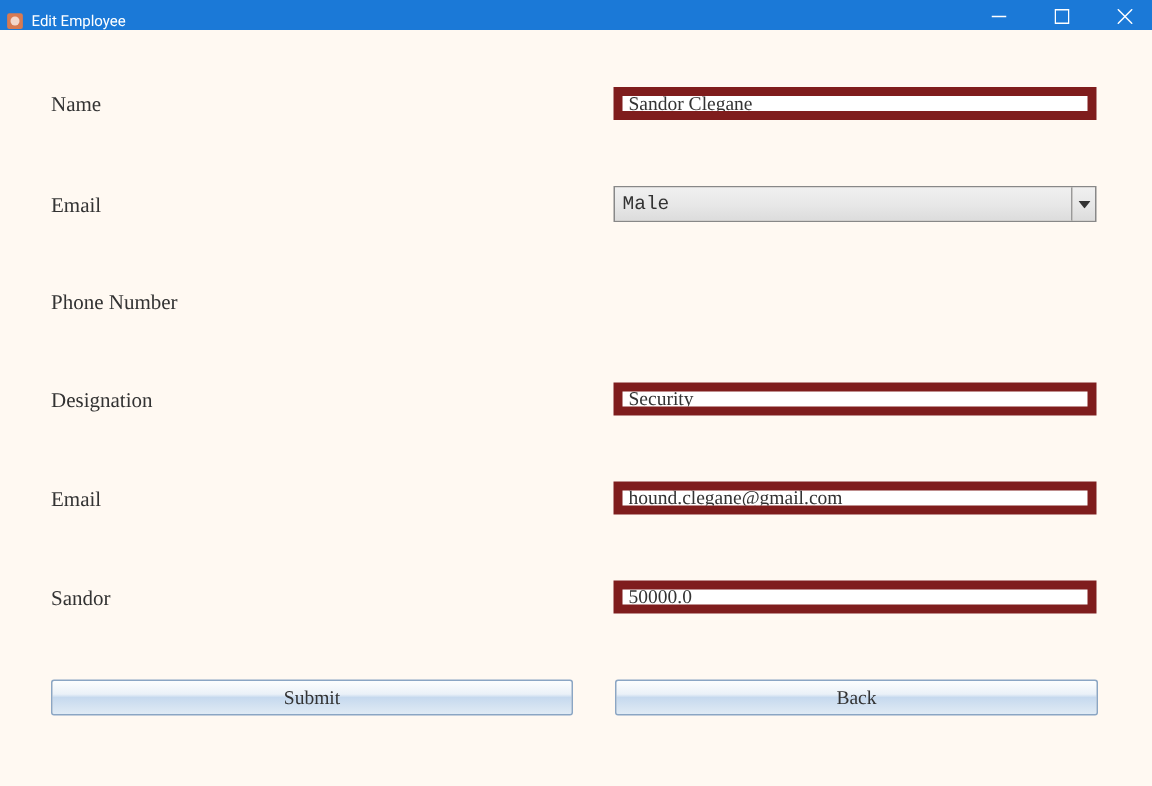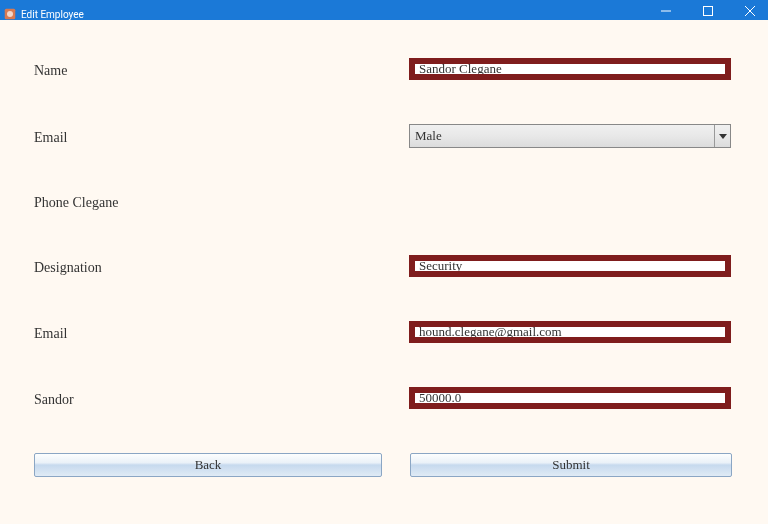--- a/index.html
+++ b/index.html
@@ -111,21 +111,21 @@
       height: 24px;
       display: flex;
       border: 1px solid #888888;
     }
     .select-body {
       flex: 1;
       background: linear-gradient(to bottom, #f0f0f0 0%, #e8e8e8 50%, #dcdcdc 100%);
       font-size: 13px;
       color: #333333;
       padding: 3px 5px 0 5px;
-      font-family: Liberation Serif, serif;
+      font-family: Liberation Mono, monospace;
     }
     .select-btn {
       width: 16px;
       background: linear-gradient(to bottom, #f0f0f0 0%, #e8e8e8 50%, #dcdcdc 100%);
       border-left: 1px solid #999999;
       display: flex;
       align-items: center;
       justify-content: center;
     }
     .select-btn svg {
@@ -208,21 +208,21 @@
         <div class="select-btn">
           <svg viewBox="0 0 8 5">
               <polygon points="0,0 8,0 4,5" fill="#333"></polygon>
             </svg>
         </div>
       </div>
     </div>
   </div>
 
   <div class="form-row">
-    <div class="label-col">Phone Clegane</div>
+    <div class="label-col">Phone Number</div>
   </div>
 
   <div class="form-row">
     <div class="label-col">Designation</div>
     <div class="field-col">
       <input type="text" class="text-input" value="Security" style="">
     </div>
   </div>
 
   <div class="form-row">
@@ -233,17 +233,17 @@
   </div>
 
   <div class="form-row">
     <div class="label-col">Sandor</div>
     <div class="field-col">
       <input type="text" class="text-input" value="50000.0" style="">
     </div>
   </div>
 
   <div class="button-row">
+    <button class="action-btn">Submit</button>
     <button class="action-btn">Back</button>
-    <button class="action-btn">Submit</button>
   </div>
 
 </div>
 
 </body></html>

